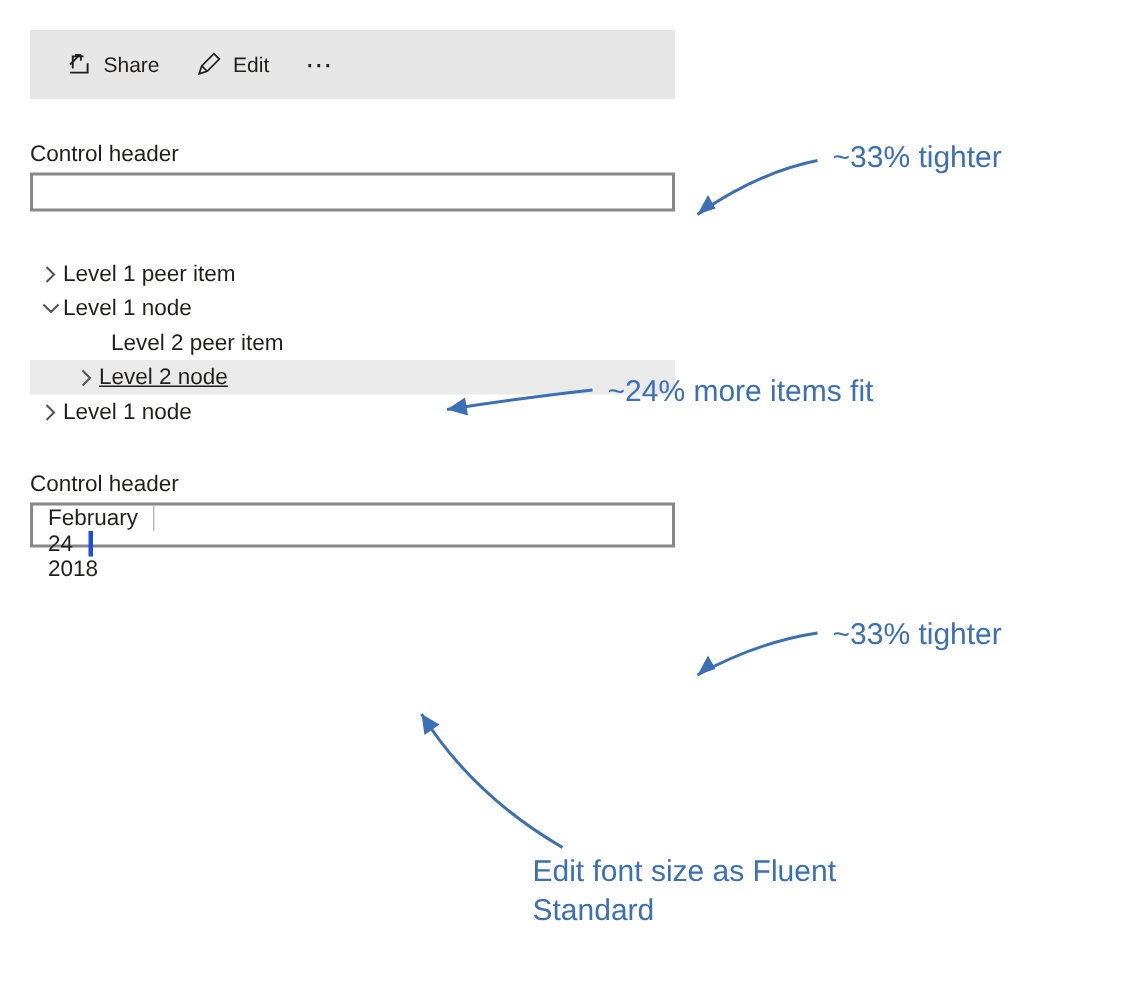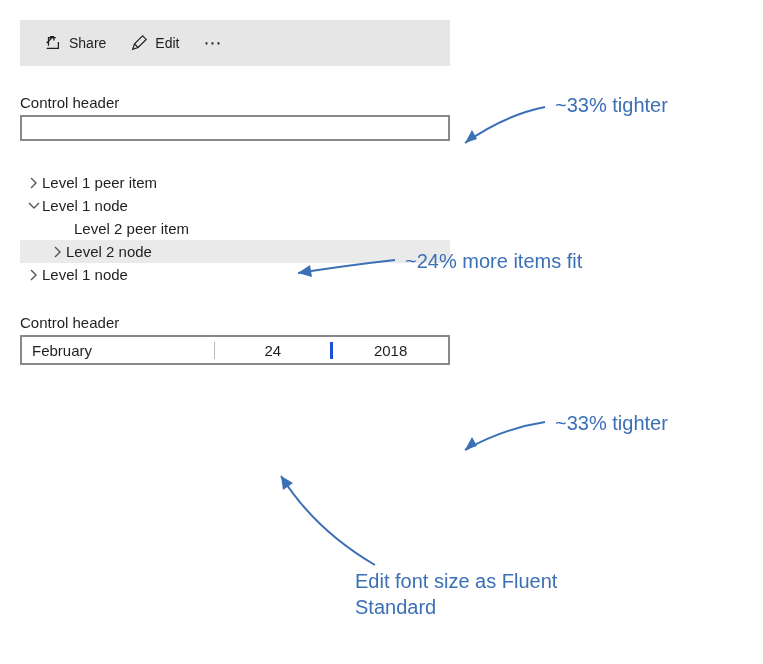--- a/index.html
+++ b/index.html
@@ -47,31 +47,32 @@
     
     .tree { margin-top: 30px; width: 430px; font-size: 15px; }
     .tree-item {
       display: flex;
       align-items: center;
       padding: 3px 6px;
       cursor: pointer;
     }
     .tree-item.selected { background: #eaeaea; }
     .tree-item .tw { width: 16px; display:inline-flex; justify-content:center; }
-    .tree-item.l2 { padding-left: 30px; }
+    .tree-item.l2 { padding-left: 30px; text-decoration: underline; }
     .tree-item.l2-child { padding-left: 54px; }
     .tree-item-label { }
 
     
     .date-block { margin-top: 28px; width: 430px; }
     .date-picker {
       display: flex;
       border: 2px solid #888;
       height: 30px;
-      align-items: center;
+      align-items: flex-start;
+      flex-direction: column;
     }
     .date-seg {
       display: flex;
       align-items: center;
       justify-content: center;
       font-size: 15px;
       padding: 0 10px;
     }
     .date-seg.month { flex: 2; justify-content: flex-start; border-right: 1px solid #bbb; }
     .date-seg.day   { flex: 1.1; border-right: 3px solid #1d4ed8; }

